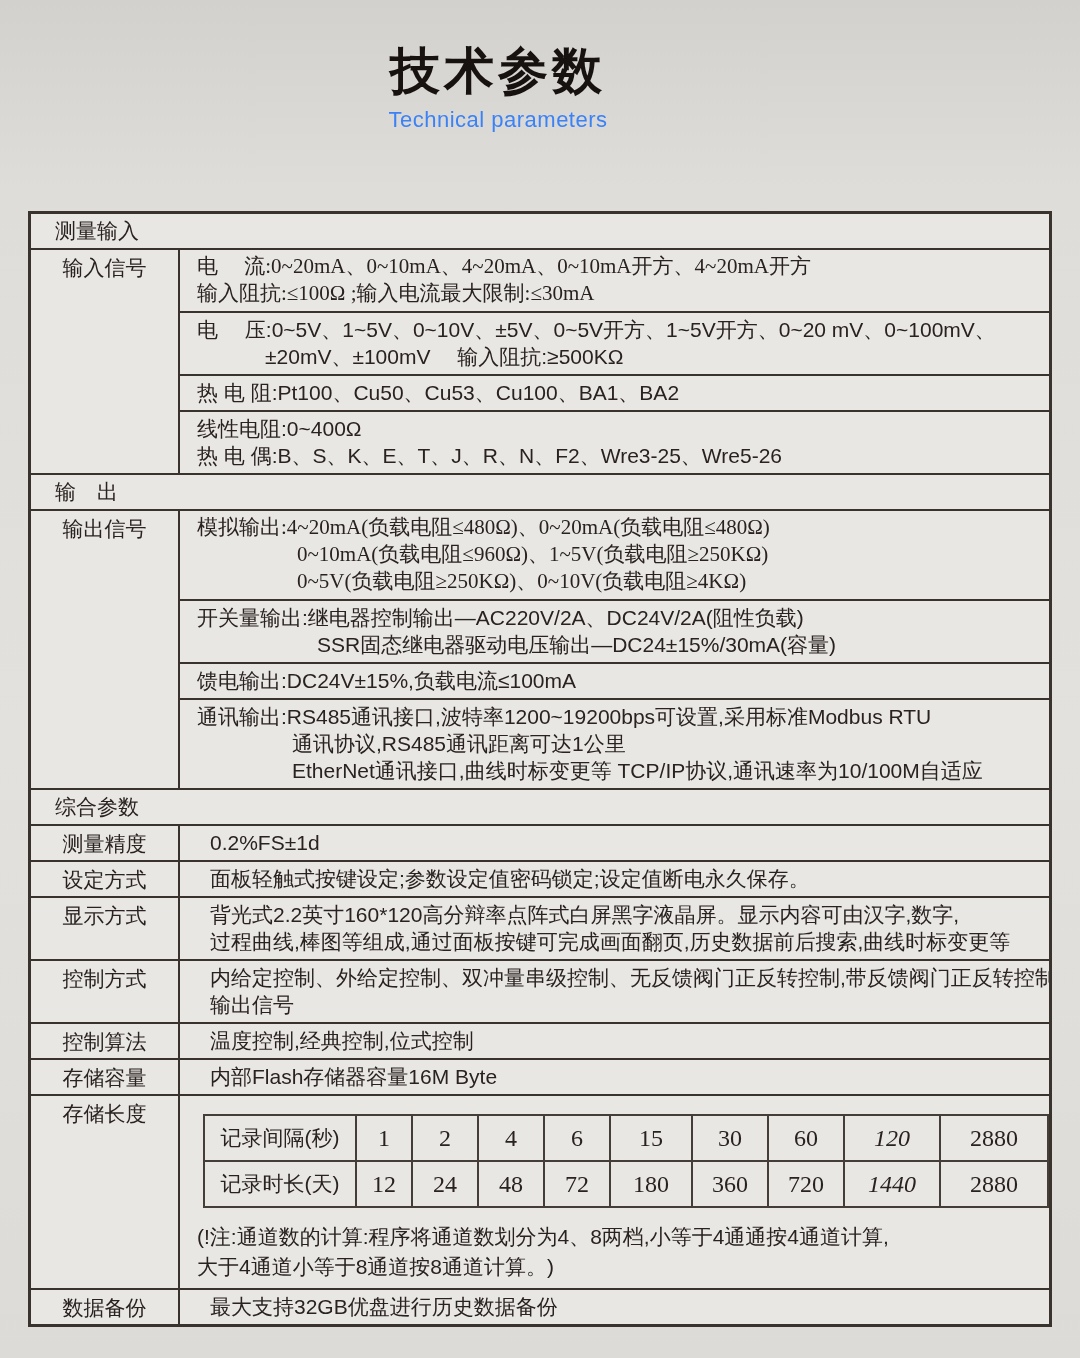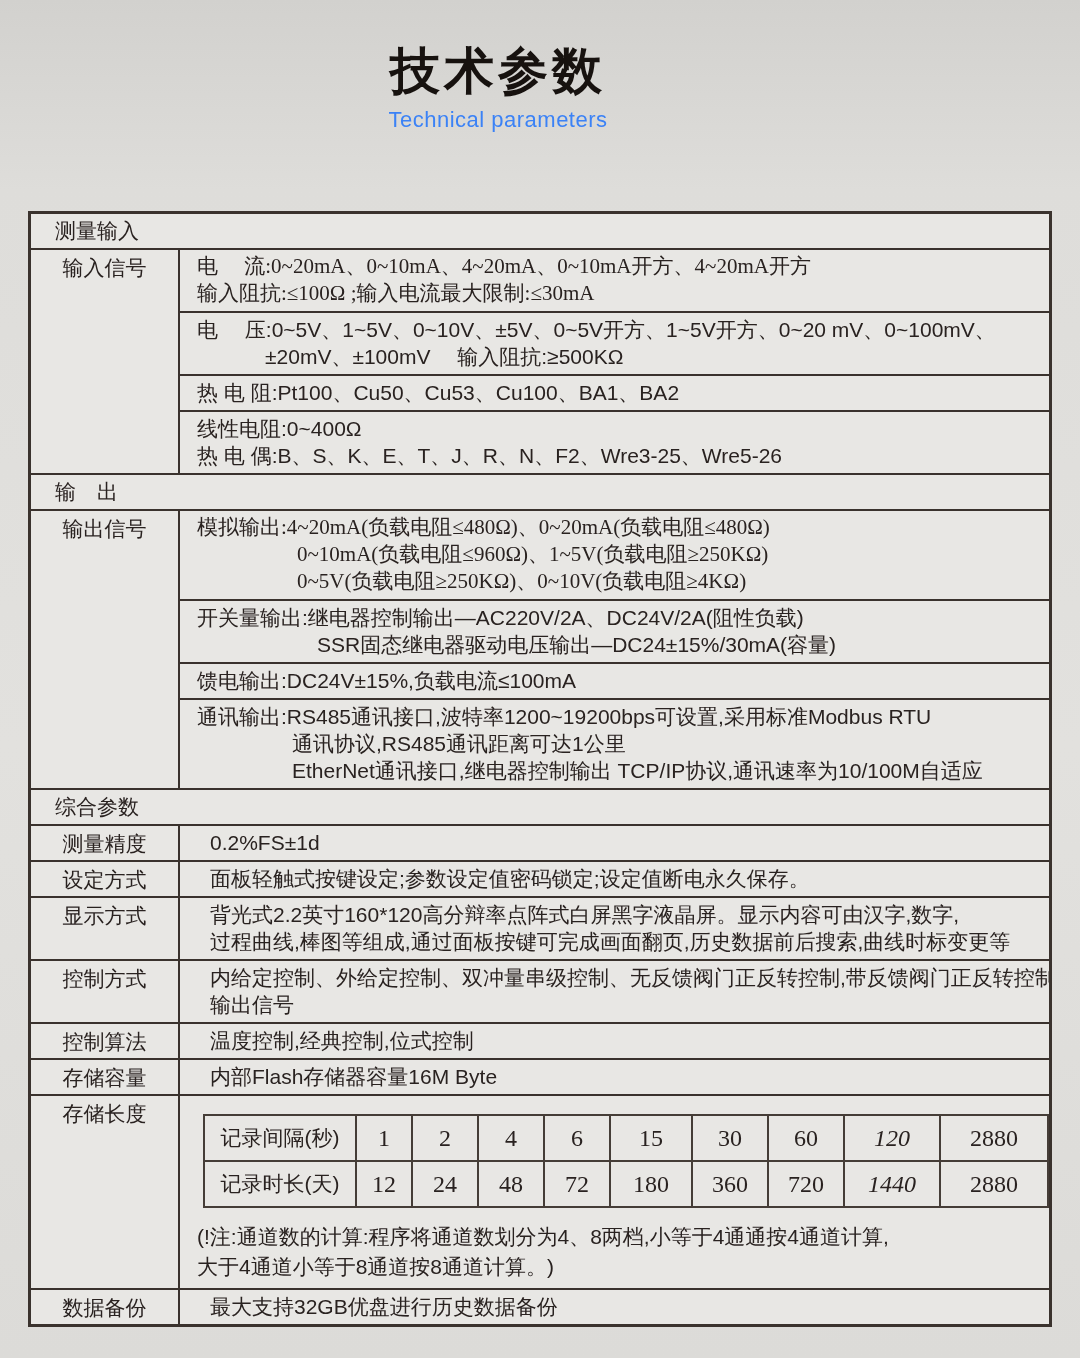--- a/index.html
+++ b/index.html
@@ -112,21 +112,21 @@
       <div class="sub">
         <div class="line">开关量输出:继电器控制输出—AC220V/2A、DC24V/2A(阻性负载)</div>
         <div class="line ind120">SSR固态继电器驱动电压输出—DC24±15%/30mA(容量)</div>
       </div>
       <div class="sub">
         <div class="line">馈电输出:DC24V±15%,负载电流≤100mA</div>
       </div>
       <div class="sub">
         <div class="line">通讯输出:RS485通讯接口,波特率1200~19200bps可设置,采用标准Modbus RTU</div>
         <div class="line ind95">通讯协议,RS485通讯距离可达1公里</div>
-        <div class="line ind95">EtherNet通讯接口,继电器控制输出 TCP/IP协议,通讯速率为10/100M自适应</div>
+        <div class="line ind95">EtherNet通讯接口,曲线时标变更等 TCP/IP协议,通讯速率为10/100M自适应</div>
       </div>
     </div>
   </div>
 
   <div class="t-row">
     <div class="t-header line">综合参数</div>
   </div>
 
   <div class="t-row">
     <div class="lbl">测量精度</div>

